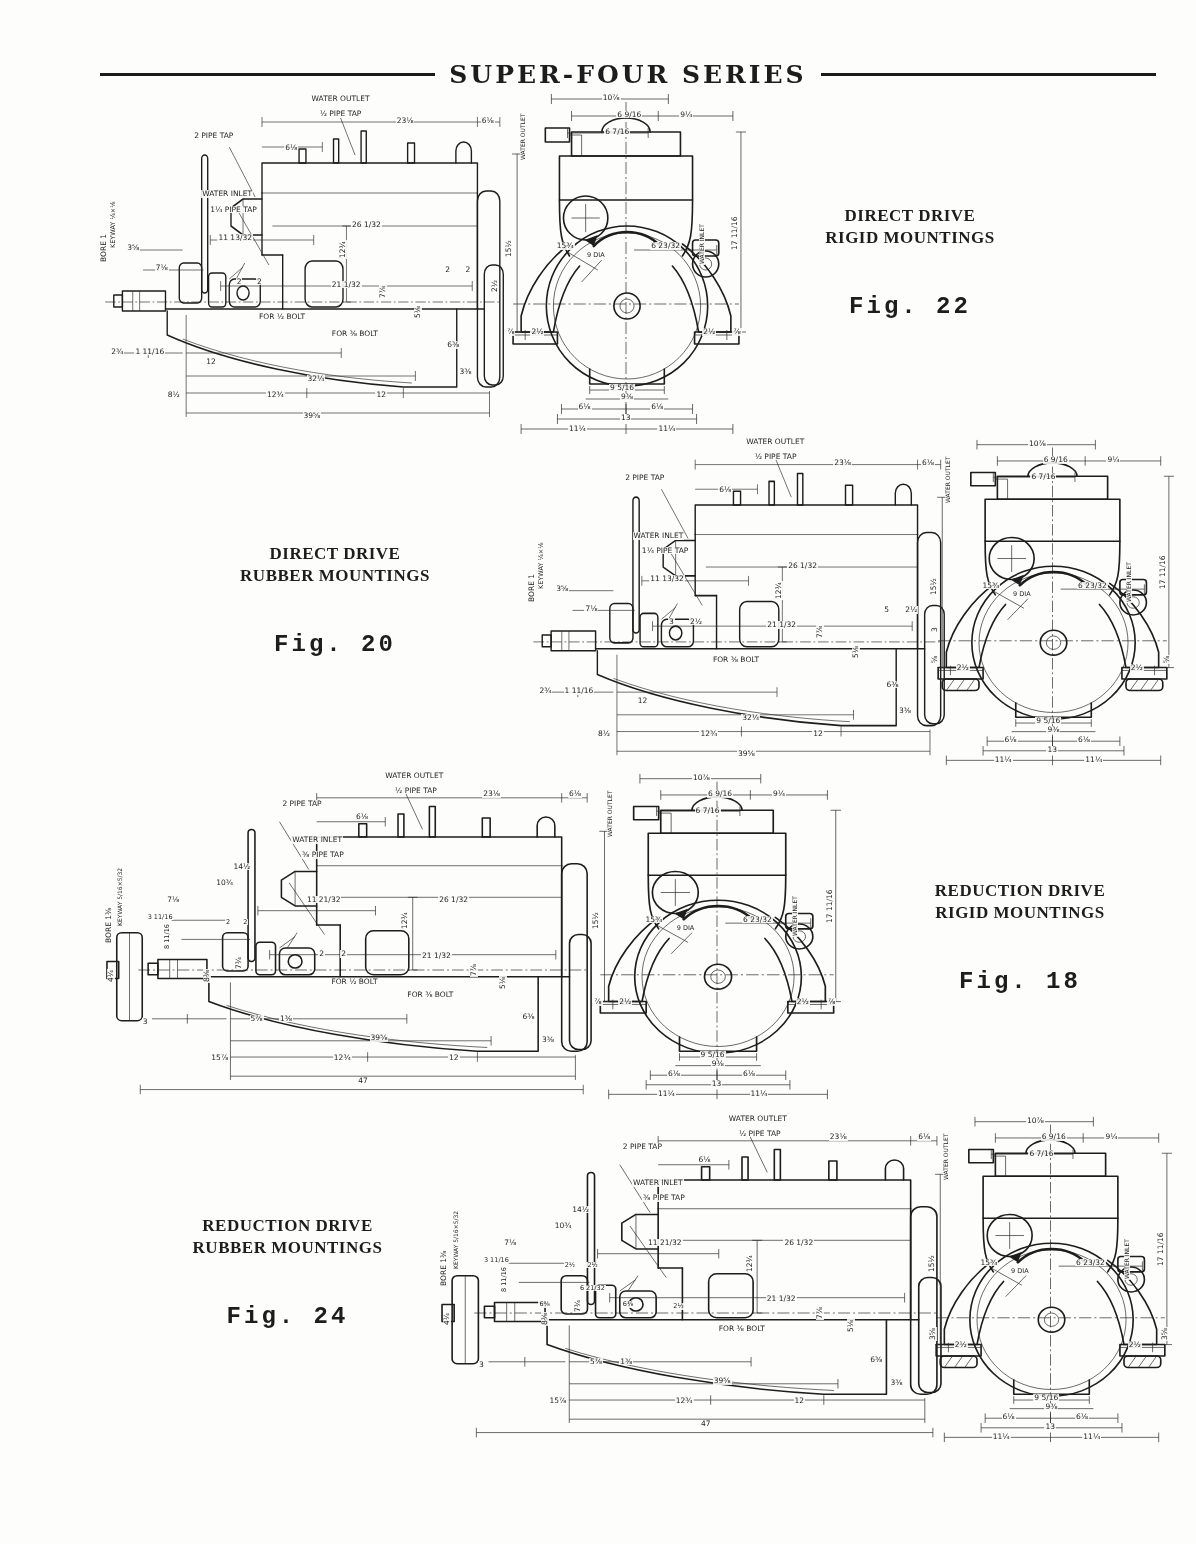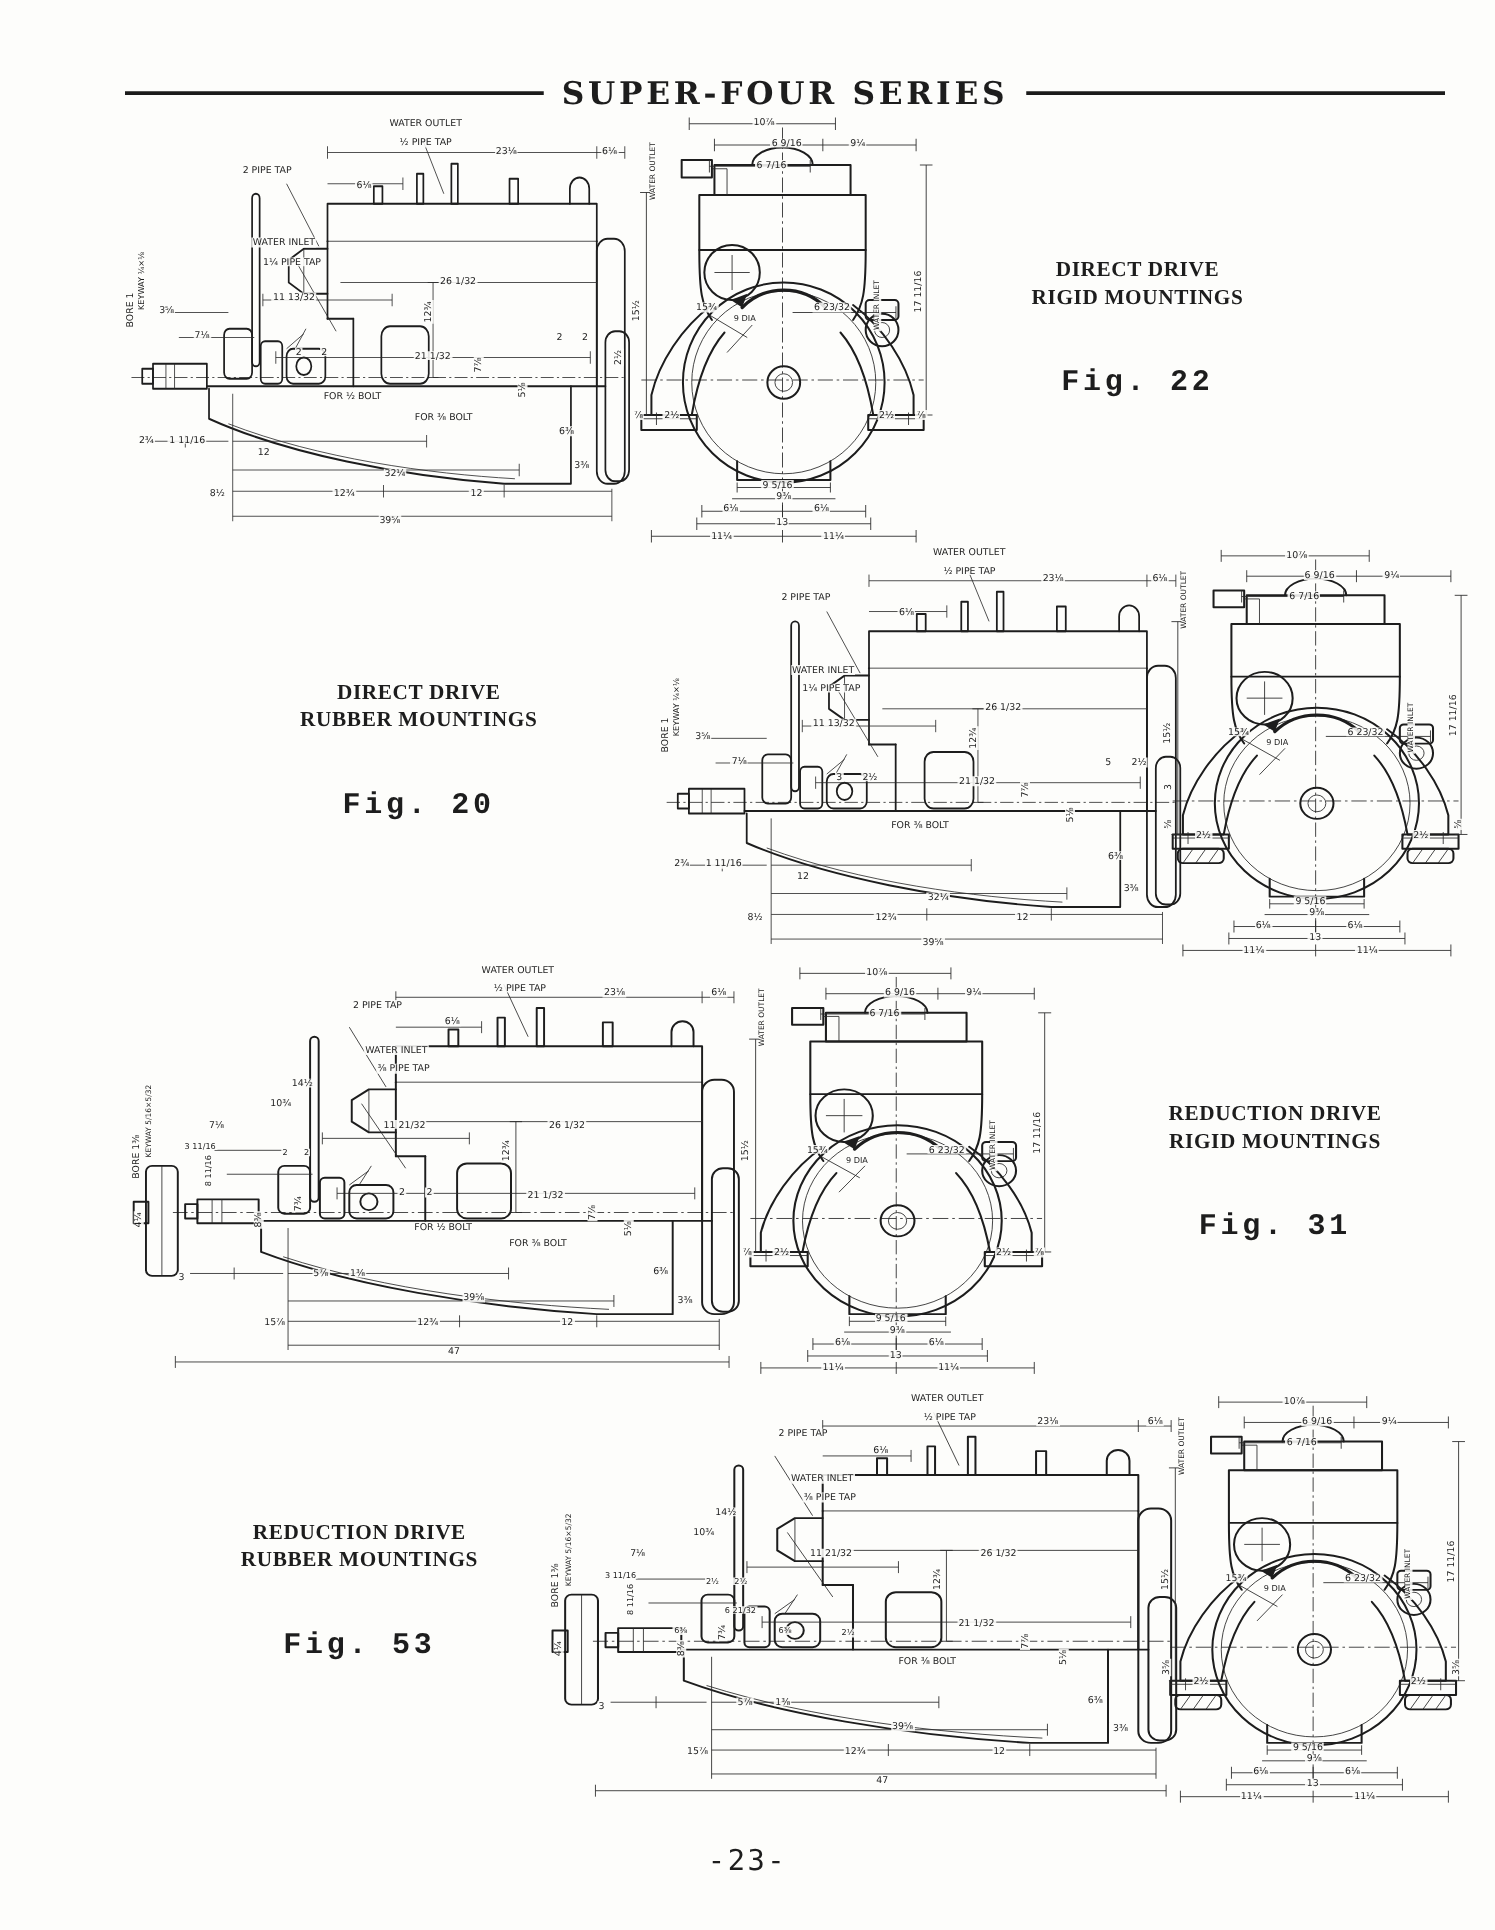--- a/index.html
+++ b/index.html
@@ -365,29 +365,29 @@
         <span class="ann" style="left: 47.5%; top: 87.3%;">9⅜</span>
         <span class="ann" style="left: 30%; top: 90.2%;">6⅛</span>
         <span class="ann" style="left: 60%; top: 90.2%;">6⅛</span>
         <span class="ann" style="left: 47.5%; top: 93.2%;">13</span>
         <span class="ann" style="left: 26%; top: 96.4%;">11¼</span>
         <span class="ann" style="left: 63%; top: 96.4%;">11¼</span>
       </div>
     <div class="fig-caption" style="left:895px;top:880px;width:250px">
       <div class="cap-line">REDUCTION DRIVE</div>
       <div class="cap-line">RIGID MOUNTINGS</div>
-      <div class="fig-label">Fig. 31</div>
+      <div class="fig-label">Fig. 18</div>
     </div>
   </section>
 
   <section>
     <div class="fig-caption" style="left:155px;top:1215px;width:265px">
       <div class="cap-line">REDUCTION DRIVE</div>
       <div class="cap-line">RUBBER MOUNTINGS</div>
-      <div class="fig-label">Fig. 53</div>
+      <div class="fig-label">Fig. 24</div>
     </div>
     <div class="drawing" style="left:440px;top:1115px;width:505px;height:330px">
       <svg viewBox="0 0 500 345" preserveAspectRatio="none">
         <use href="#sd-core" x="28"></use>
           <use href="#sd-red-ext"></use>
       </svg>
     <span class="ann" style="left: 57%; top: 0%;">WATER OUTLET</span>
         <span class="ann" style="left: 59%; top: 4.5%;">½ PIPE TAP</span>
         <span class="ann" style="left: 36%; top: 8.5%;">2 PIPE TAP</span>
         <span class="ann" style="left: 51%; top: 12.5%;">6⅛</span>
@@ -452,15 +452,14 @@
         <span class="ann" style="left: 43%; top: 84.5%;">9 5/16</span>
         <span class="ann" style="left: 47.5%; top: 87.3%;">9⅜</span>
         <span class="ann" style="left: 30%; top: 90.2%;">6⅛</span>
         <span class="ann" style="left: 60%; top: 90.2%;">6⅛</span>
         <span class="ann" style="left: 47.5%; top: 93.2%;">13</span>
         <span class="ann" style="left: 26%; top: 96.4%;">11¼</span>
         <span class="ann" style="left: 63%; top: 96.4%;">11¼</span>
       </div>
   </section>
 
-  <div class="page-number">-23-</div>
 
 </div>
 
 </body></html>

